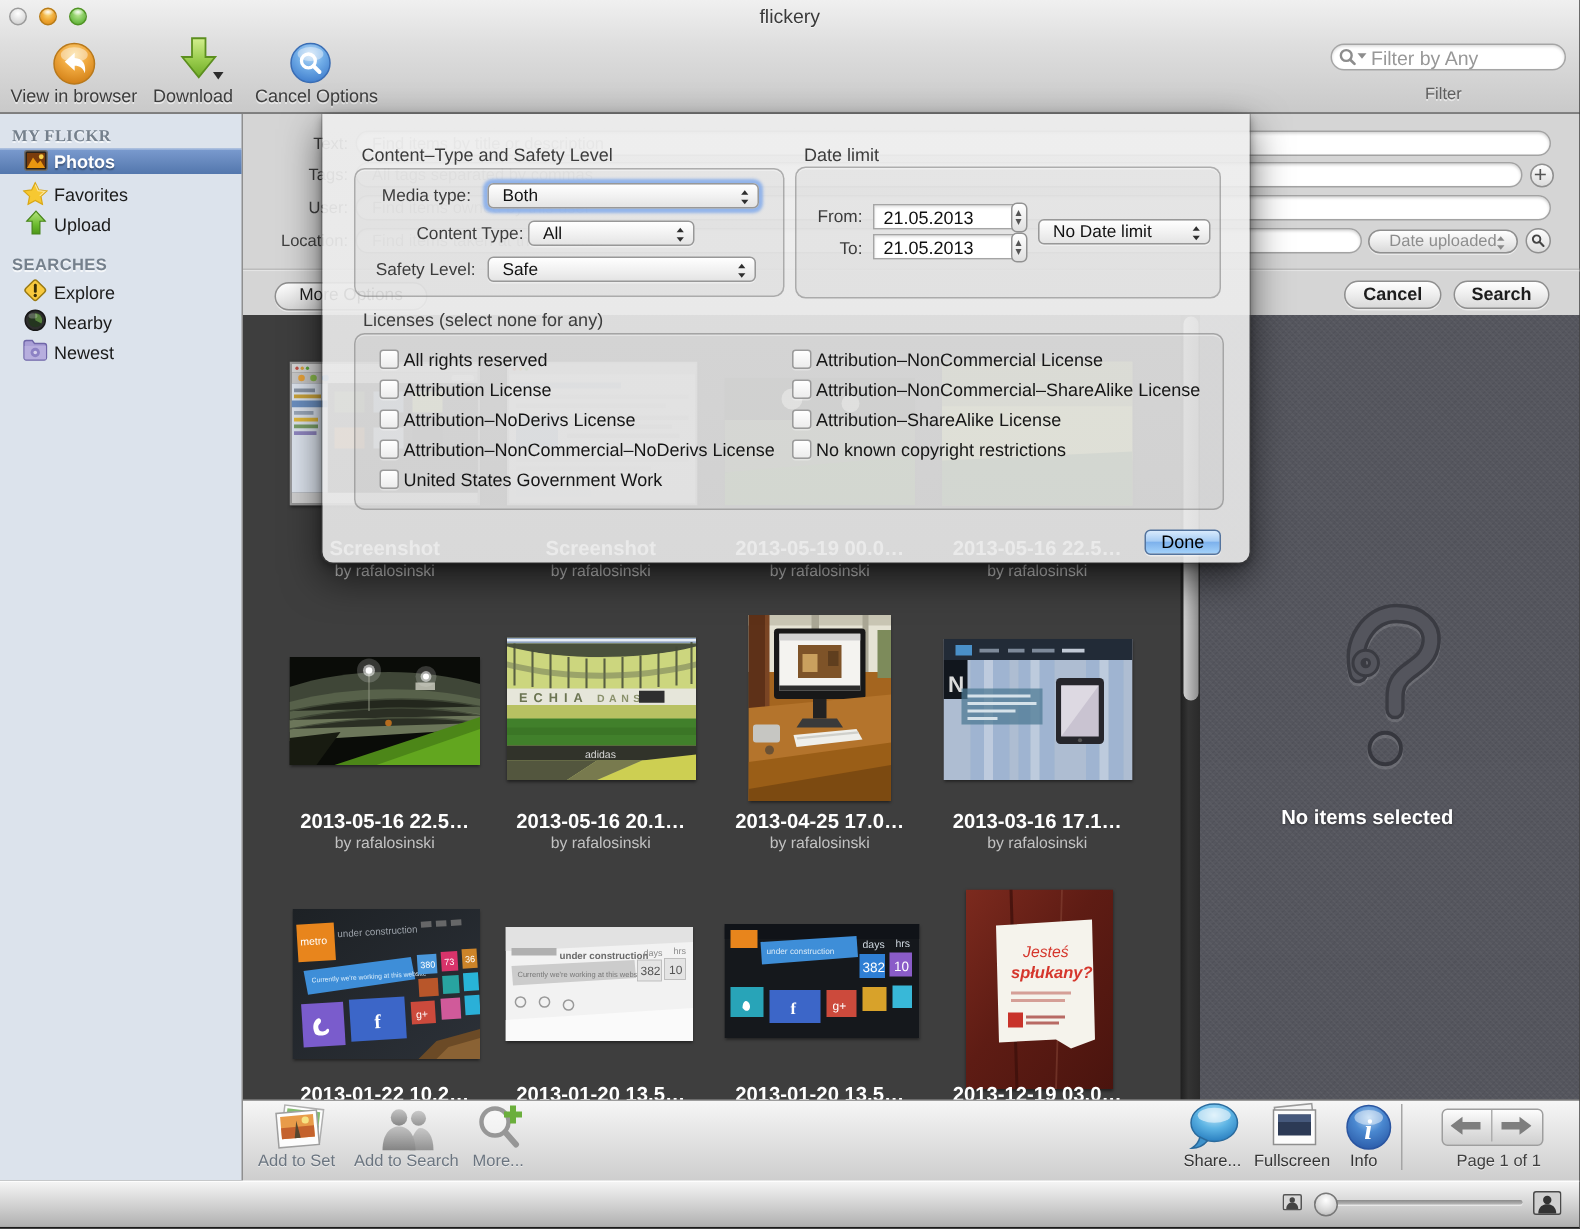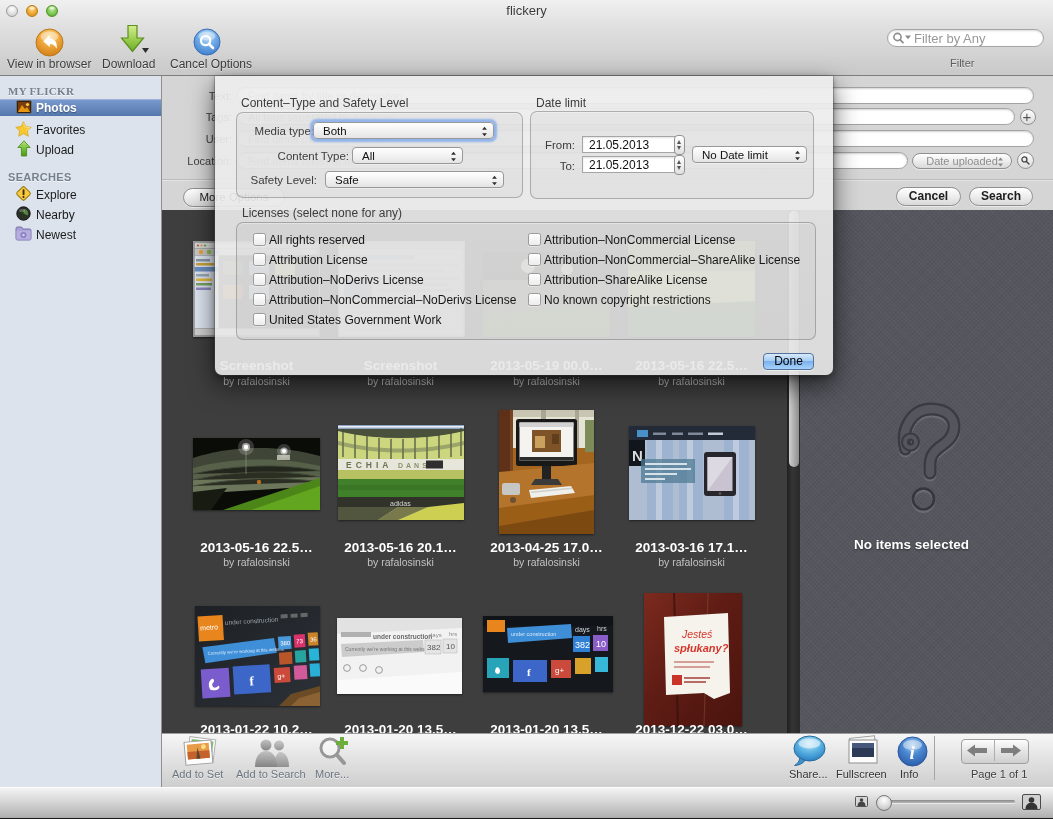--- a/index.html
+++ b/index.html
@@ -510,21 +510,21 @@
 <div class="abs cap" style="left:328px;top:540px;width:145px;">2013-05-16 20.1…</div>
 <div class="abs cap" style="left:474px;top:540px;width:145px;">2013-04-25 17.0…</div>
 <div class="abs cap" style="left:619px;top:540px;width:145px;">2013-03-16 17.1…</div>
 <div class="abs byline" style="left:184px;top:556px;width:145px;">by rafalosinski</div>
 <div class="abs byline" style="left:328px;top:556px;width:145px;">by rafalosinski</div>
 <div class="abs byline" style="left:474px;top:556px;width:145px;">by rafalosinski</div>
 <div class="abs byline" style="left:619px;top:556px;width:145px;">by rafalosinski</div>
 <div class="abs cap" style="left:184px;top:722px;width:145px;">2013-01-22 10.2…</div>
 <div class="abs cap" style="left:328px;top:722px;width:145px;">2013-01-20 13.5…</div>
 <div class="abs cap" style="left:474px;top:722px;width:145px;">2013-01-20 13.5…</div>
-<div class="abs cap" style="left:619px;top:722px;width:145px;">2013-12-22 03.0…</div>
+<div class="abs cap" style="left:619px;top:722px;width:145px;">2013-12-19 03.0…</div>
 
 <div class="abs" id="btoolbar"></div>
 <svg class="abs" style="left:182px;top:735px;opacity:.92;" width="36" height="33" viewBox="0 0 36 33">
  <g transform="rotate(7 18 18)">
       <rect x="6" y="3" width="26" height="22" fill="#fff" stroke="#aaa" stroke-width="1"></rect>
       <rect x="8" y="5" width="22" height="15" fill="#7ab864"></rect>
       <rect x="8" y="14" width="22" height="6" fill="#4a90c0"></rect>
     </g>
  <g transform="rotate(-5 18 18)">
   <rect x="3" y="6" width="27" height="23" fill="#fff" stroke="#999" stroke-width="1"></rect>
@@ -616,21 +616,21 @@
 
 <div class="abs" id="sheet"></div>
 <div class="abs shLbl" style="left:241px;top:96px;">Content–Type and Safety Level</div>
 <div class="abs gbox" style="left:236px;top:112px;width:285px;height:84px;"></div>
 <div class="abs shLbl" style="left:536px;top:96px;">Date limit</div>
 <div class="abs gbox" style="left:530px;top:111px;width:282px;height:86px;"></div>
 <div class="abs shLbl" style="left:242px;top:206px;">Licenses (select none for any)</div>
 <div class="abs gbox" style="left:236px;top:222px;width:578px;height:116px;"></div>
 
 <div class="abs shLbl" style="left:240px;top:125px;width:74px;text-align:right;font-size:11.5px;">Media type:</div>
-<div class="abs popup" style="left:313px;top:122px;width:179px;height:15px;box-shadow:0 0 2px 2.5px rgba(125,168,235,.8);">
+<div class="abs popup" style="left:325px;top:122px;width:179px;height:15px;box-shadow:0 0 2px 2.5px rgba(125,168,235,.8);">
     <span class="pt">Both</span>
     <svg class="arrows" viewBox="0 0 9 15">
       <path d="M4.5 2.8 L6.9 5.8 L2.1 5.8 Z" fill="#2e2e2e"></path>
       <path d="M4.5 12.2 L6.9 9.2 L2.1 9.2 Z" fill="#2e2e2e"></path>
     </svg>
   </div>
 <div class="abs shLbl" style="left:260px;top:150px;width:89px;text-align:right;font-size:11.5px;">Content Type:</div>
 <div class="abs popup" style="left:352px;top:147px;width:109px;height:15px;">
     <span class="pt">All</span>
     <svg class="arrows" viewBox="0 0 9 15">

